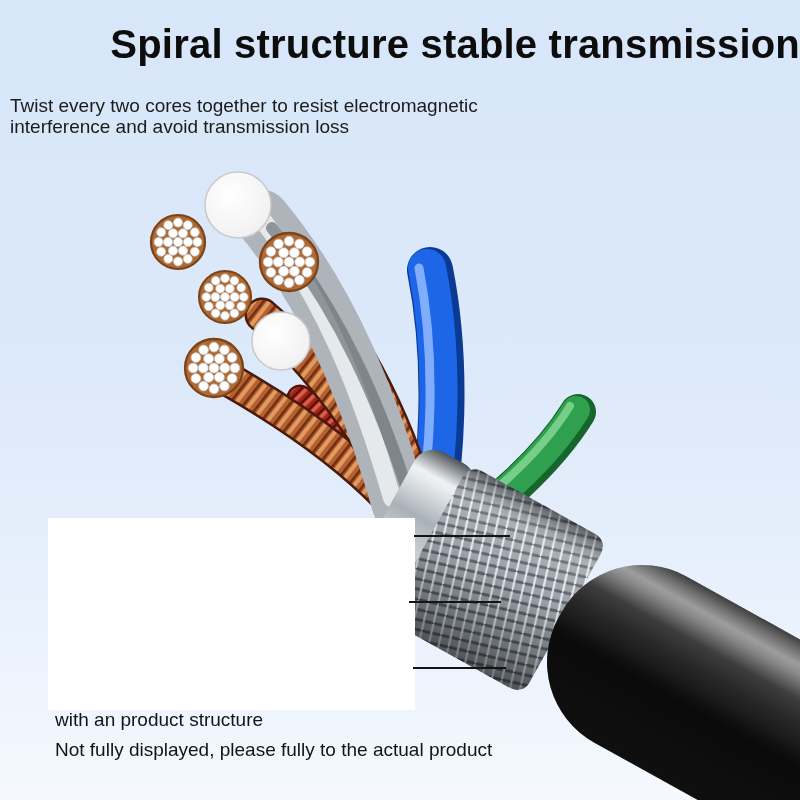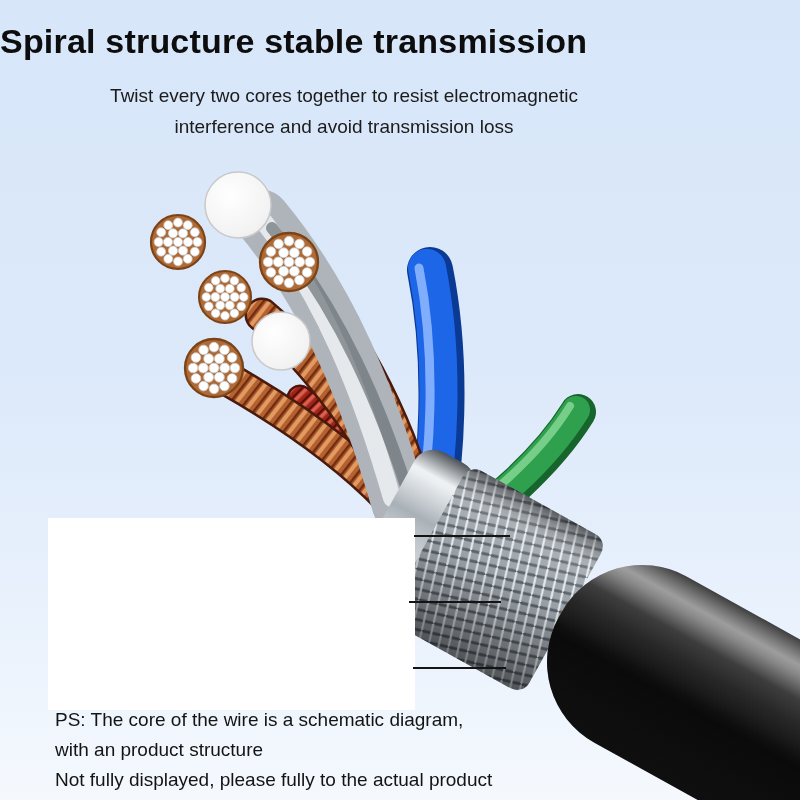--- a/index.html
+++ b/index.html
@@ -2,29 +2,29 @@
 <html><head>
 <meta charset="utf-8">
 <style>
   html,body{margin:0;padding:0;}
   .stage{
     position:relative;width:800px;height:800px;overflow:hidden;
     background:linear-gradient(180deg,#d7e6f9 0%,#dce9fa 45%,#e7f0fc 72%,#f5f9fe 100%);
     font-family:"Liberation Sans",sans-serif;
   }
   .title{
-    position:absolute;top:22px;left:0;width:800px;text-align:left;
-    font-size:34px;font-weight:700;color:#0d0d0d;letter-spacing:.2px;margin:0;
+    position:absolute;top:22px;left:0;width:800px;text-align:right;
+    font-size:40px;font-weight:700;color:#0d0d0d;letter-spacing:.2px;margin:0;
   }
   .sub{
-    position:absolute;left:0;width:688px;text-align:center;
-    font-size:19px;color:#1b1b1b;margin:0;
+    position:absolute;left:0;width:688px;
+    font-size:19px;color:#1b1b1b;margin:10px;
   }
   .sub1{top:85px;}
-  .sub2{top:116px;}
+  .sub2{top:106px;}
   .art{position:absolute;top:0;left:0;width:800px;height:800px;}
   .labelbox{
     position:absolute;left:48px;top:518px;width:367px;height:192px;
     background:#ffffff;
   }
   .callout{
     position:absolute;height:2px;background:#141414;
   }
   .co1{left:414px;top:535px;width:96px;}
   .co2{left:409px;top:601px;width:92px;}
@@ -172,18 +172,17 @@
   <div class="labelbox"></div>
   <div class="callout co1"></div>
   <div class="callout co2"></div>
   <div class="callout co3"></div>
 
   <h1 class="title">Spiral structure stable transmission</h1>
   <p class="sub sub1">Twist every two cores together to resist electromagnetic</p>
   <p class="sub sub2">interference and avoid transmission loss</p>
 
   <div class="ps">
-    <div>PS: The core of the wire is a schematic diagram,</div>
     <div>with an product structure</div>
     <div>Not fully displayed, please fully to the actual product</div>
   </div>
 
 </div>
 
 </body></html>

